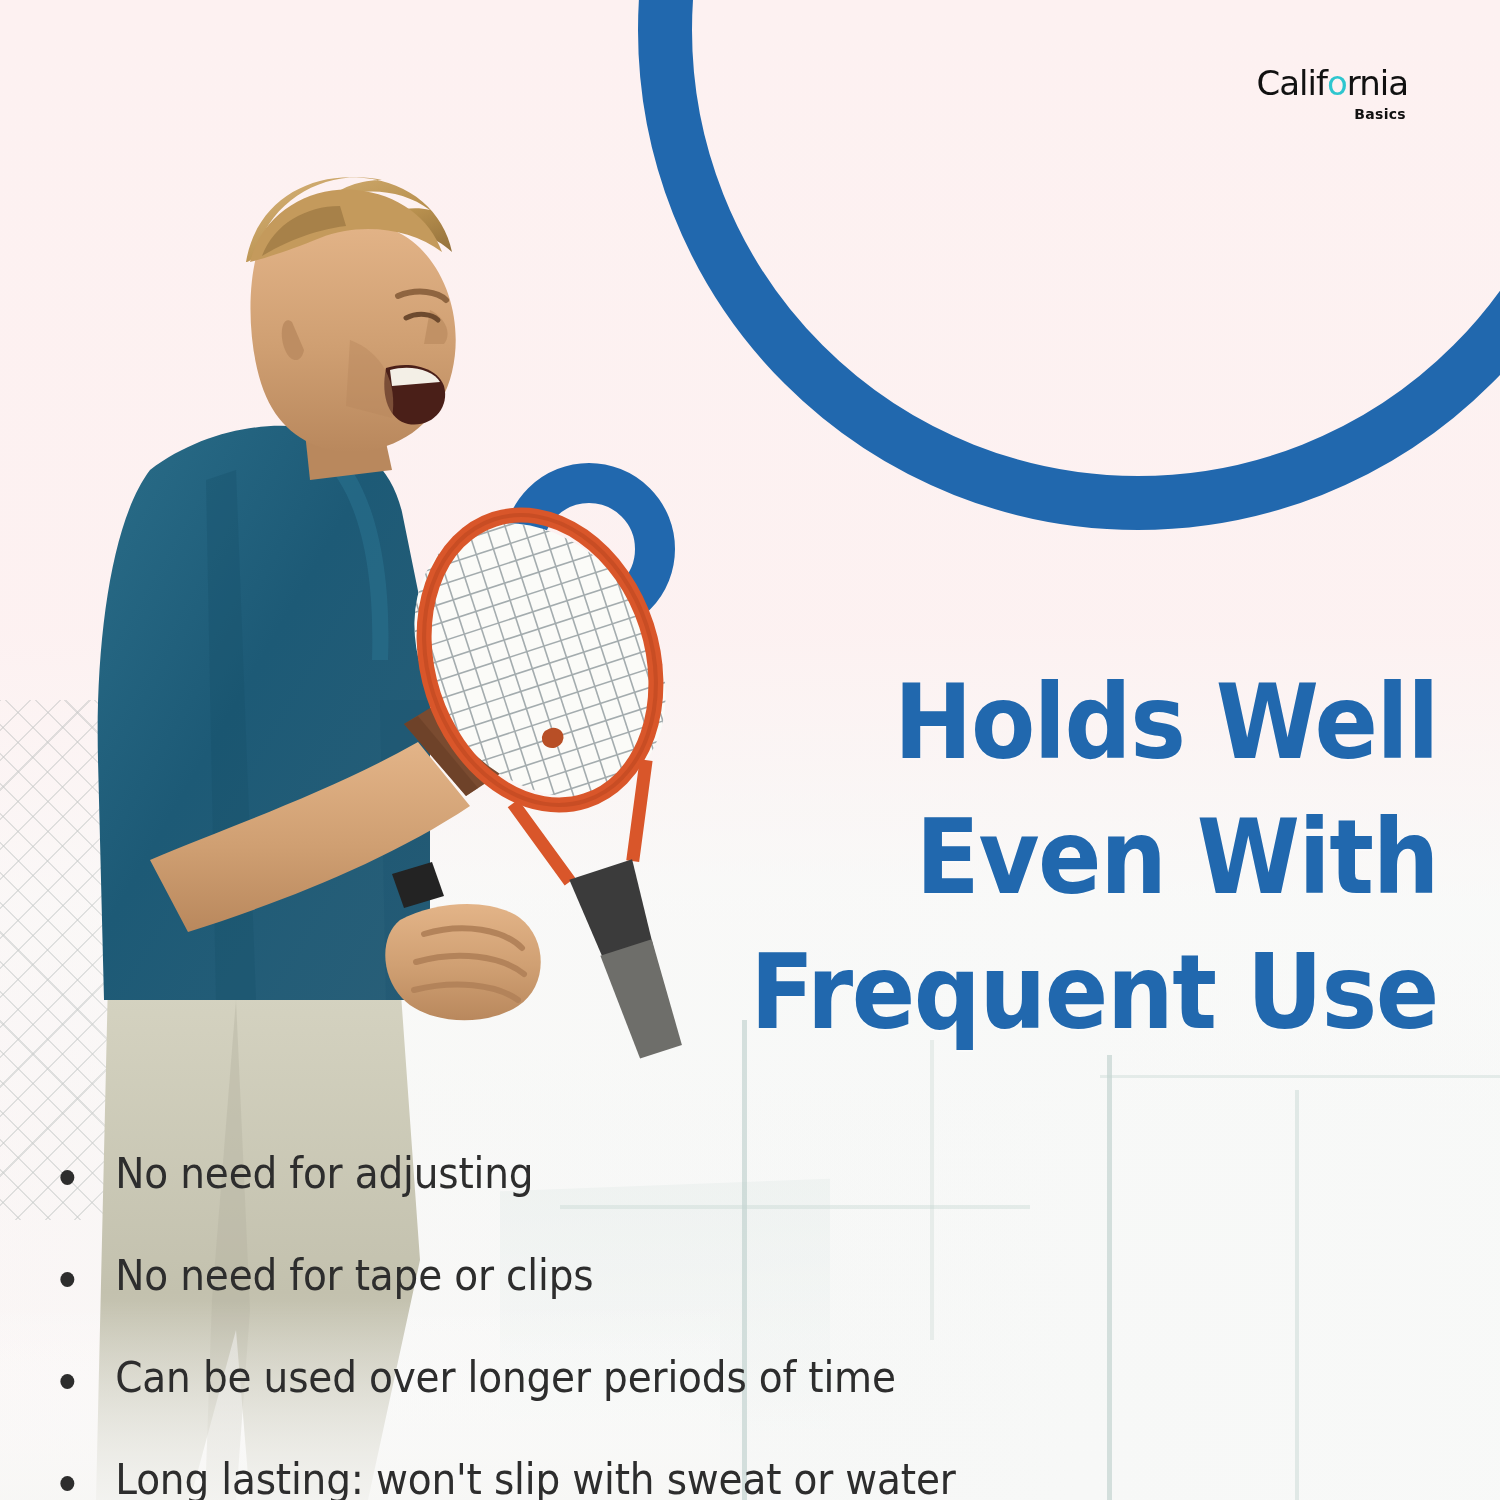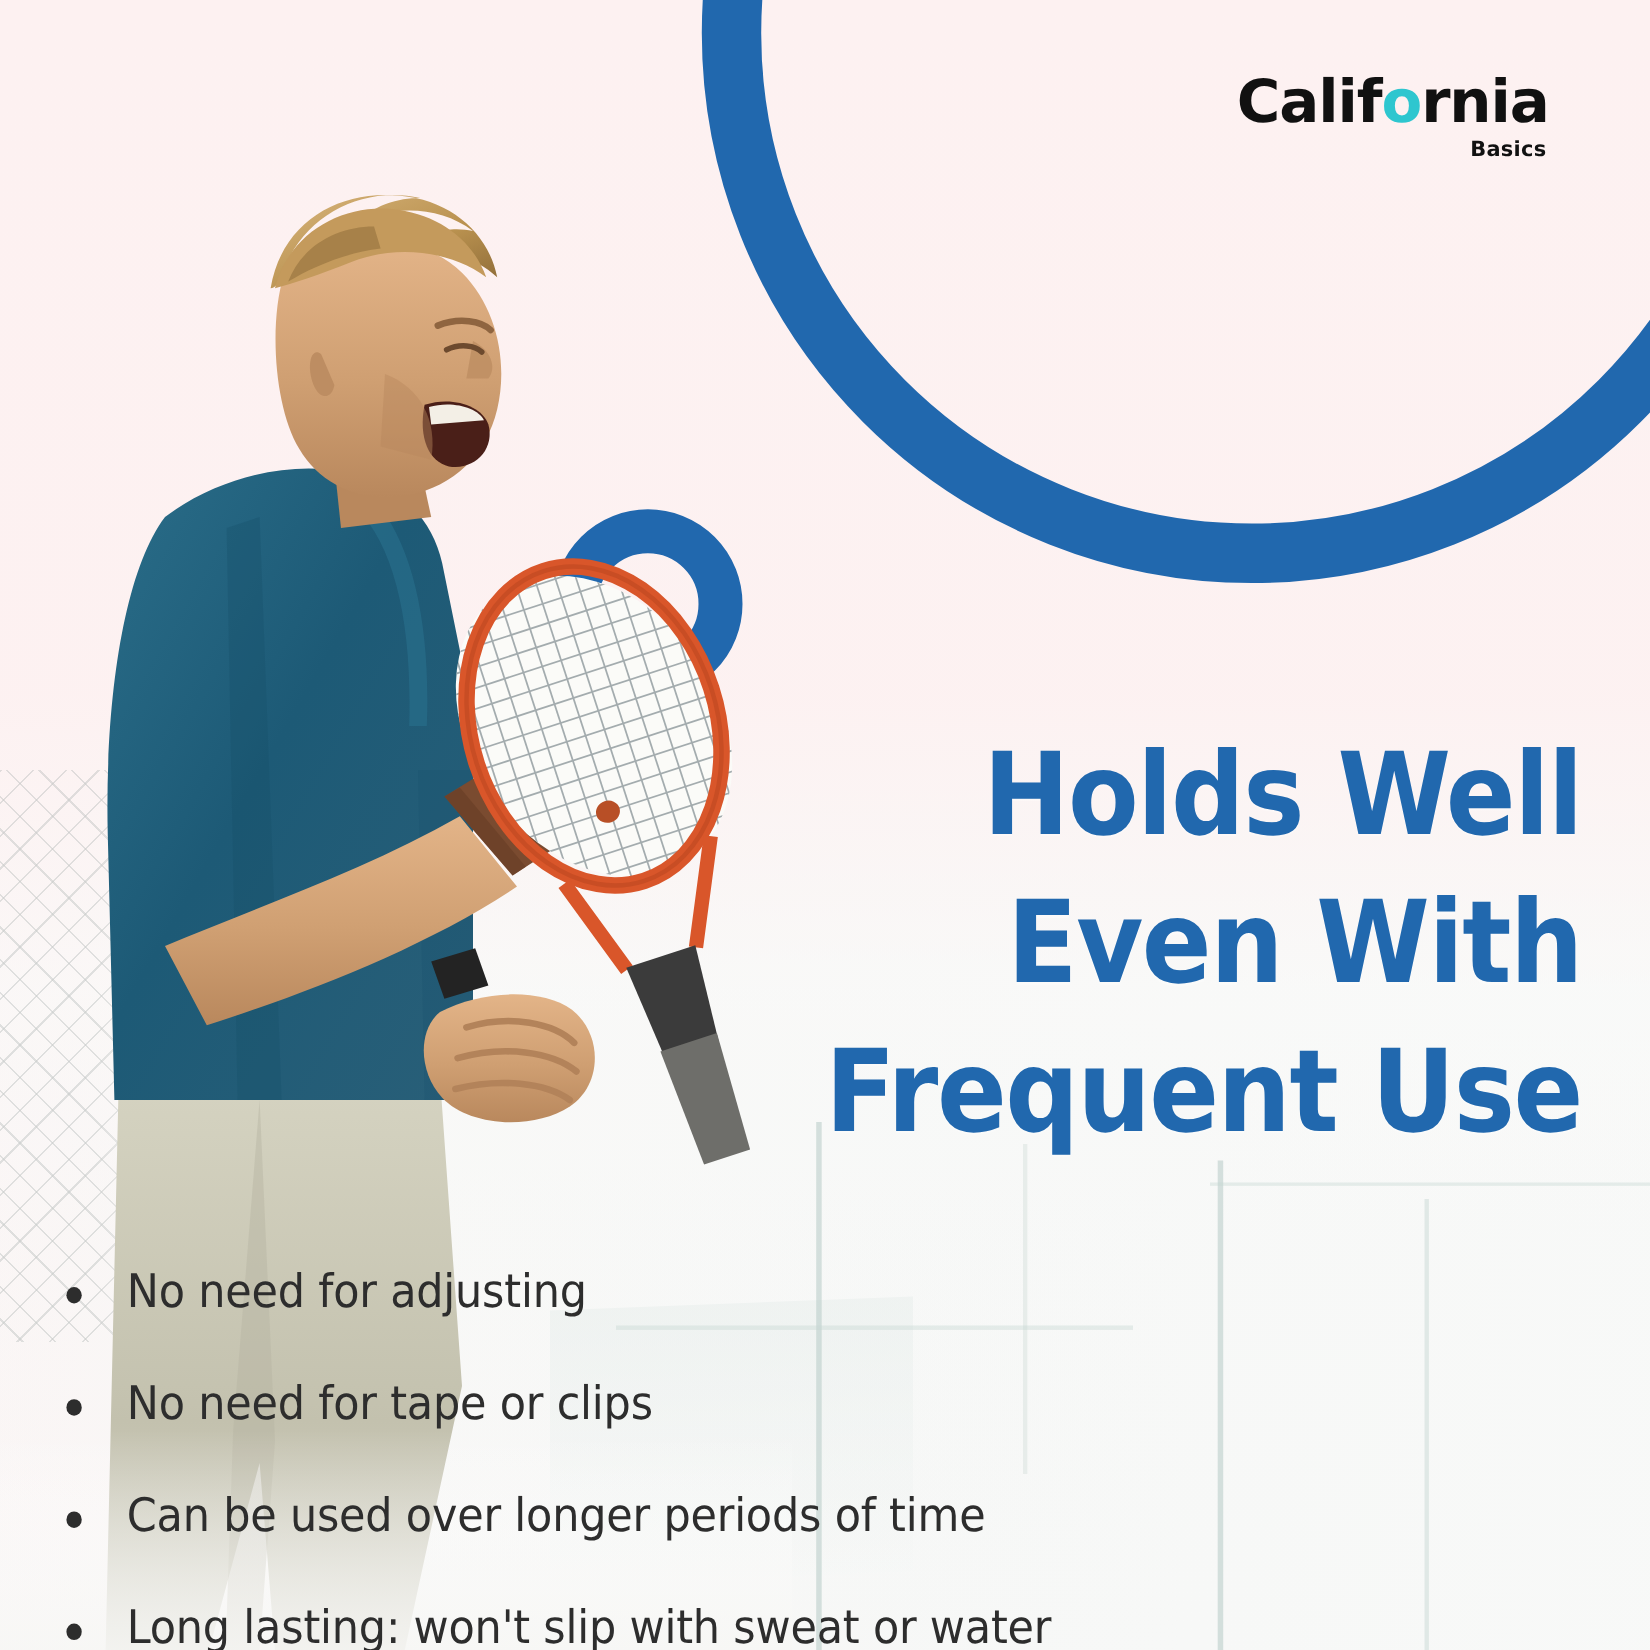--- a/index.html
+++ b/index.html
@@ -73,31 +73,31 @@
   
   .player{ position:absolute; left:0; top:0; width:720px; height:1500px; }
 
   
   .logo{
     position:absolute; right:92px; top:66px;
     text-align:right; line-height:1;
   }
   .logo .brand{
     font-family:"DejaVu Sans", sans-serif;
-    font-weight:700;
-    font-size:54px;
+    font-weight:400;
+    font-size:34px;
     letter-spacing:-1px;
     color:#111111;
     white-space:nowrap;
   }
   .logo .brand .accent{ color:#2ec6cf; }
   .logo .sub{
     font-family:"DejaVu Sans", sans-serif;
     font-weight:700;
-    font-size:19px;
+    font-size:14px;
     letter-spacing:.3px;
     color:#111111;
     margin-top:7px;
     margin-right:2px;
   }
 
   
   .headline{
     position:absolute;
     right:62px; top:655px;

